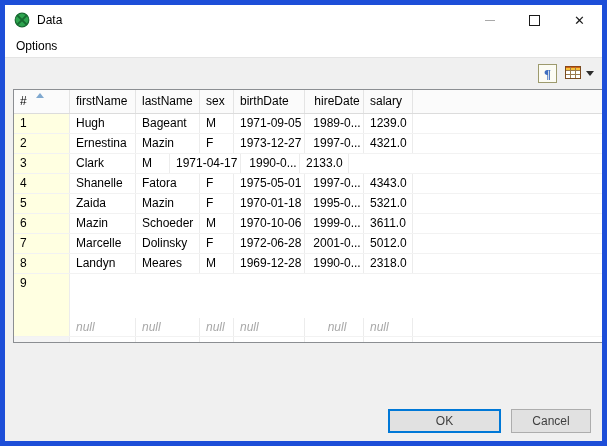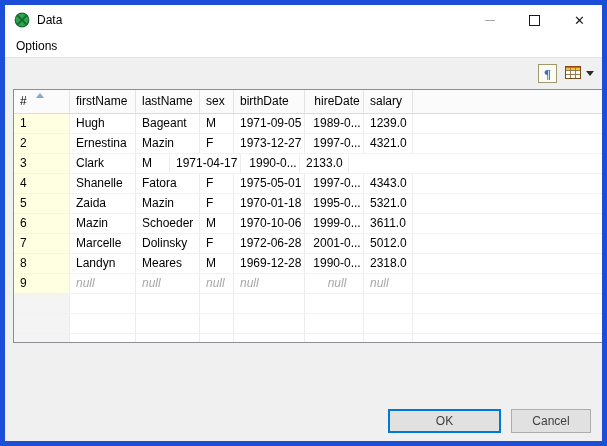--- a/index.html
+++ b/index.html
@@ -36,21 +36,21 @@
   .sort-up{position:absolute;top:3px;left:22px;width:0;height:0;
     border-left:4px solid transparent;border-right:4px solid transparent;border-bottom:5px solid #7fa8cf;}
   .tr{display:flex;flex:0 0 19px;border-bottom:1px solid #f2f2f2;}
   .td{box-sizing:border-box;border-right:1px solid #ececec;padding-left:6px;line-height:18px;
       overflow:hidden;white-space:nowrap;}
   .c0{width:56px;}.c1{width:66px;}.c2{width:64px;}.c3{width:34px;}
   .c4{width:71px;}.c5{width:59px;text-align:center;}.c6{width:49px;}
   .c7{flex:1 1 auto;border-right:none;}
   .idcell{background:#ffffe1;}
   .fillid{background:#f4f4f4;}
-  .nullrow .td:not(.idcell){color:#a8a8a8;font-style:italic;}
+  .nullrow .td:not(.idcell){color:#a8a8a8;font-style:italic;margin-top:44px;}
   
   .statusbar{position:absolute;left:10px;top:352px;display:flex;align-items:center;gap:8px;}
   .status-main{color:#1a1a1a;}
   .status-divider{width:1px;height:15px;background:#c9c9c9;}
   .status-muted{color:#a9a9a9;}
   
   .btn{position:absolute;top:404px;height:24px;box-sizing:border-box;background:#e1e1e1;
     font-family:"Liberation Sans",sans-serif;font-size:12px;color:#404040;
     display:flex;align-items:center;justify-content:center;padding:0;}
   .ok{left:383px;width:113px;border:2px solid #0078d7;}

